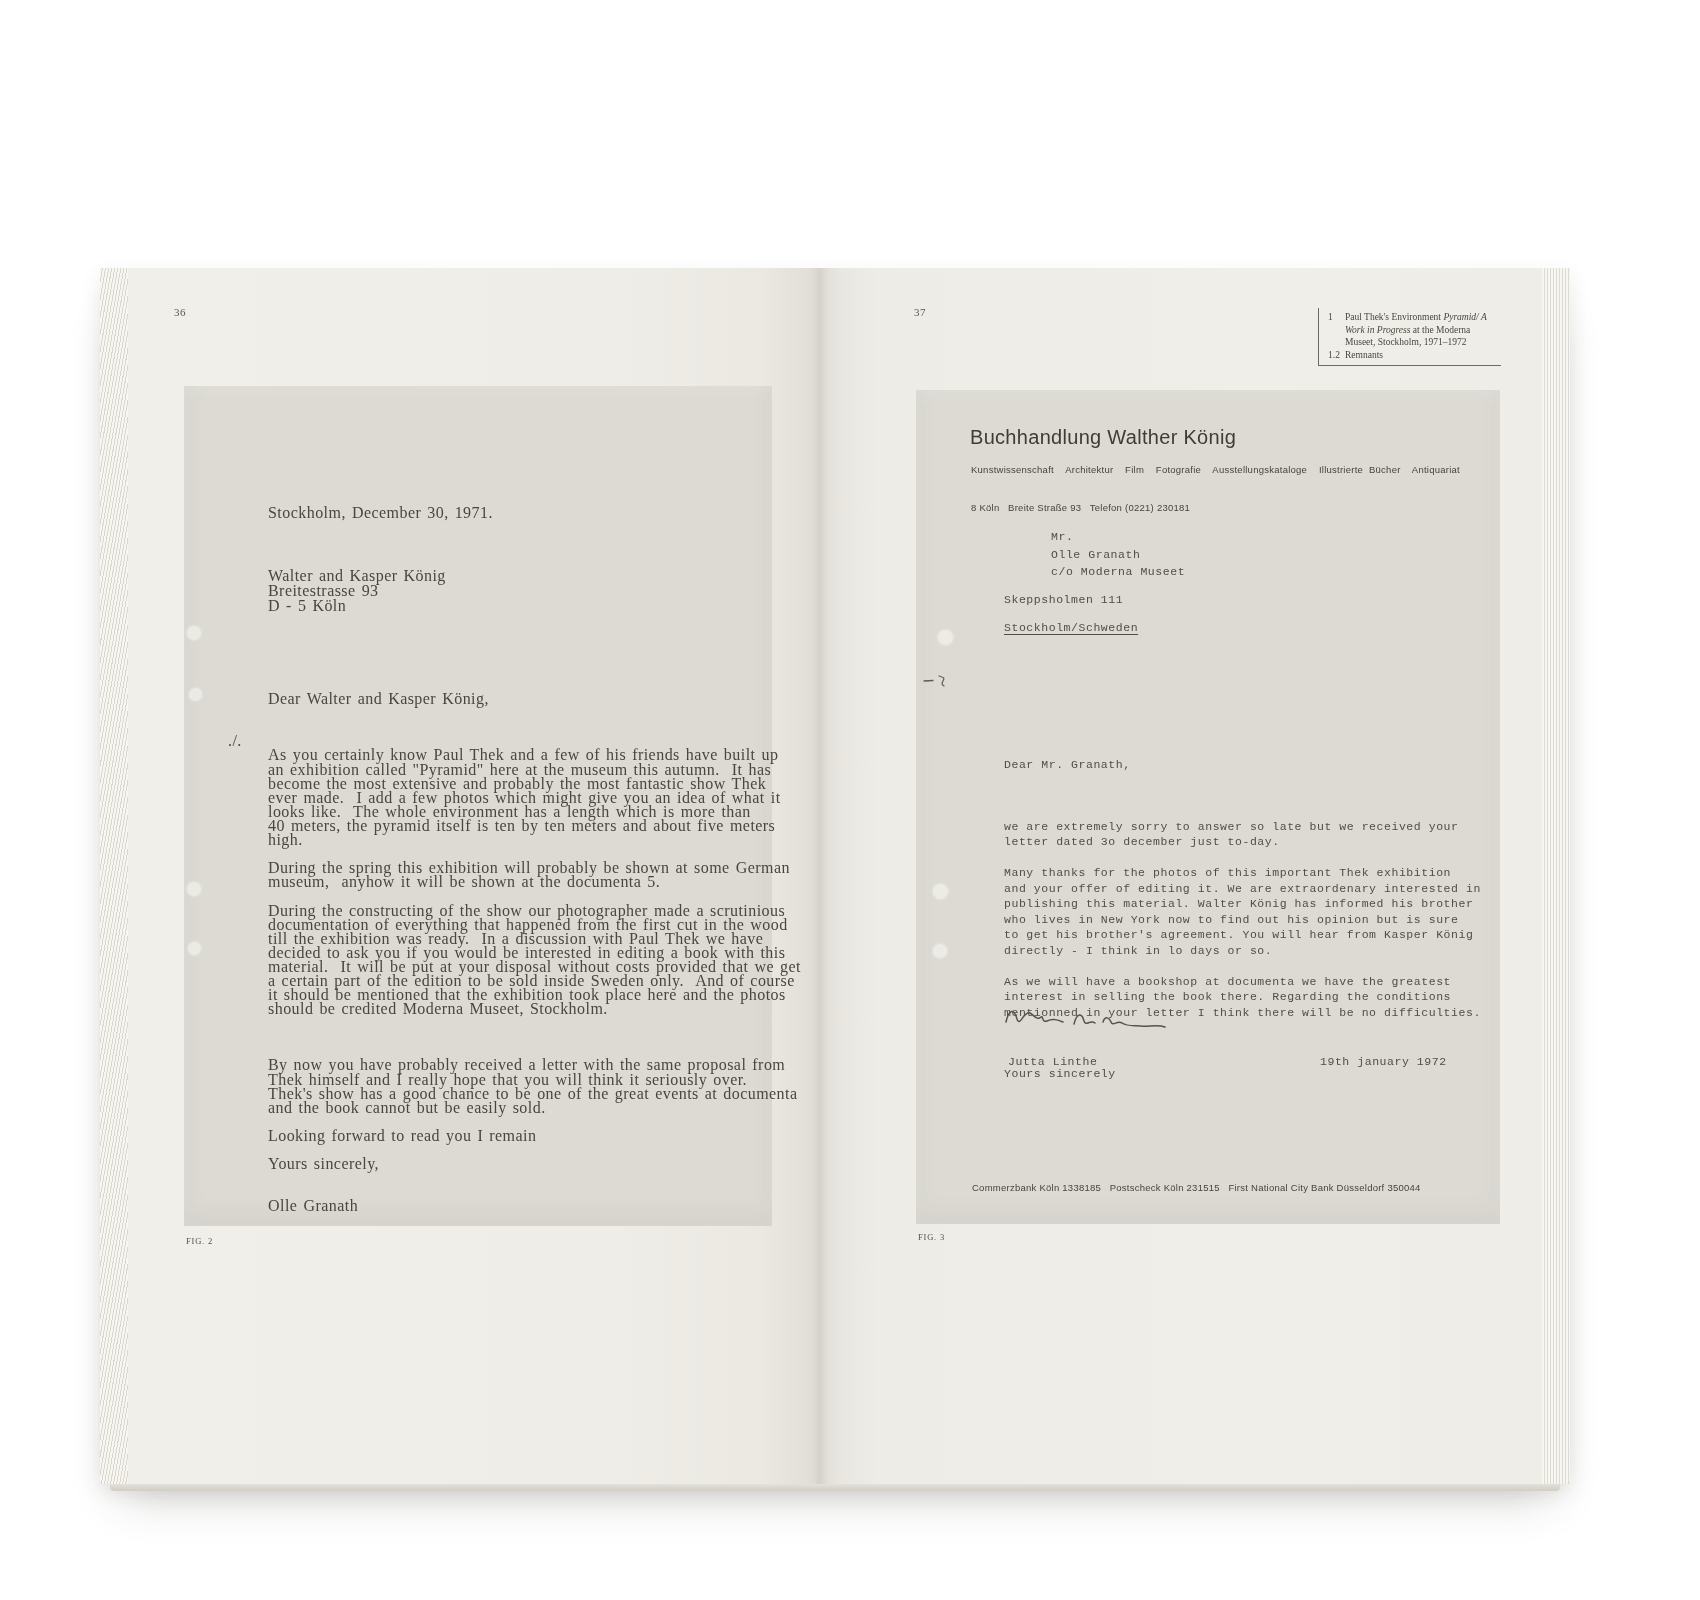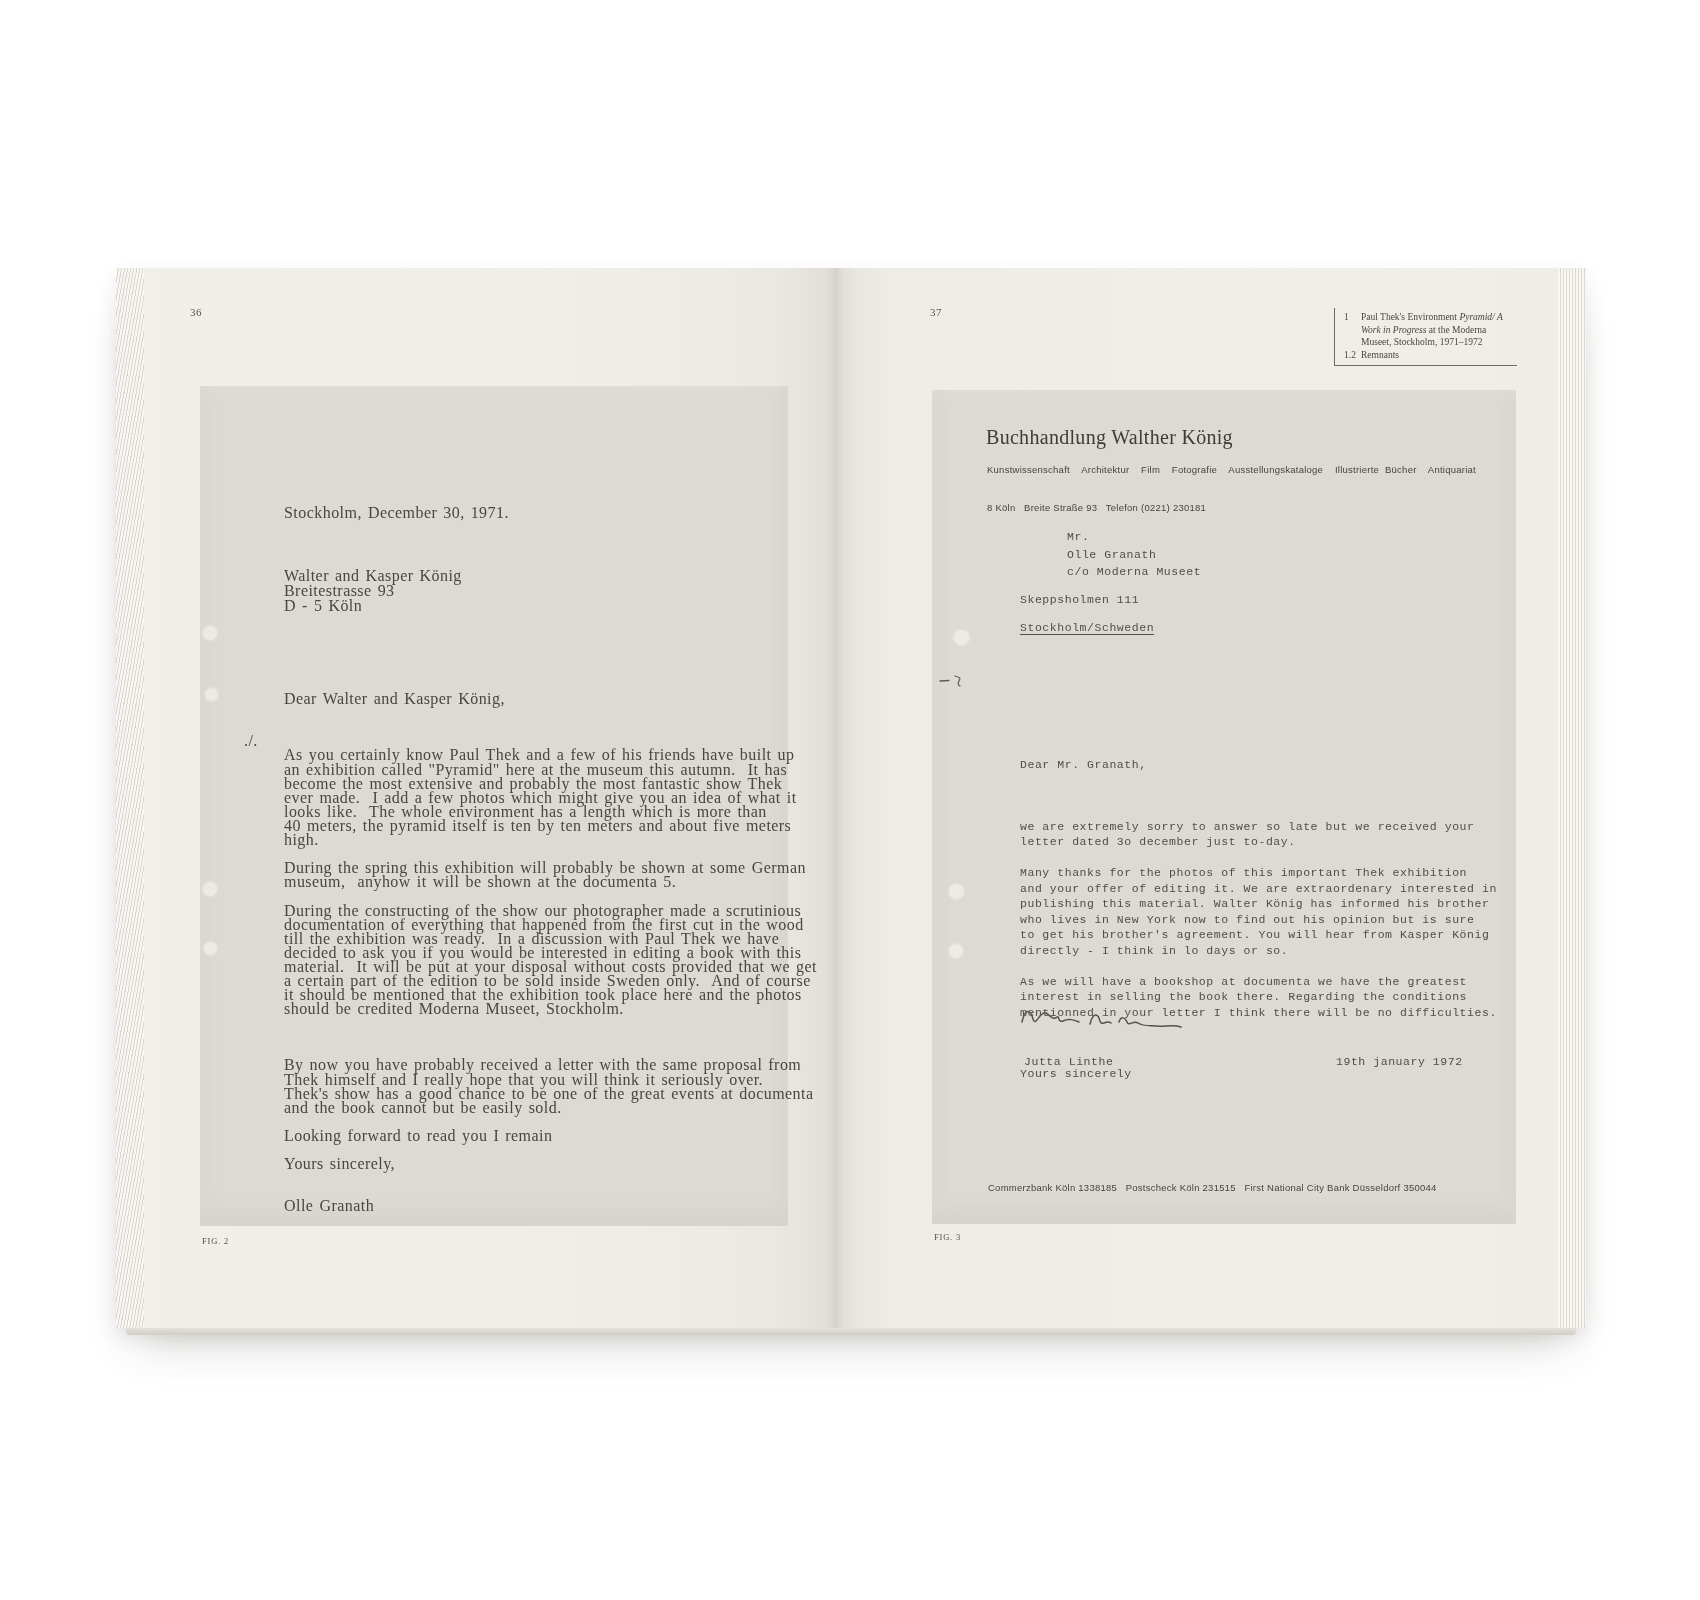--- a/index.html
+++ b/index.html
@@ -1,21 +1,21 @@
 <!DOCTYPE html>
 <html><head>
 <meta charset="utf-8">
 <style>
   html,body{margin:0;padding:0;}
   body{
     width:1700px;height:1600px;position:relative;background:#ffffff;
     font-family:"Liberation Serif", serif;overflow:hidden;
   }
   .book{
-    position:absolute;left:116px;top:268px;width:1470px;height:1060px;
+    position:absolute;left:100px;top:268px;width:1470px;height:1216px;
     background:#c4b5fd;border-radius:3px;
     box-shadow:0 30px 45px -22px rgba(60,55,45,.30), 0 8px 20px rgba(60,55,45,.10);
   }
   .page{position:absolute;top:0;height:100%;}
   .page-left{
     left:28px;width:692px;
     background:linear-gradient(to right,#f1efe9 0%,#efede7 70%,#e9e7e0 98%,#e4e2da 100%);
   }
   .page-right{
     left:720px;width:722px;
@@ -58,21 +58,21 @@
   .tw-serif{position:absolute;font-family:"Liberation Serif", serif;font-size:16px;
     line-height:14.1px;letter-spacing:.45px;word-spacing:1.6px;color:#4a463f;white-space:pre;}
   .lh-gap{margin-top:14px;}
 
   
   .tw-mono{position:absolute;font-family:"Liberation Mono", monospace;font-size:11.5px;
     line-height:15.5px;letter-spacing:.55px;color:#514e47;white-space:pre;}
   .tw-mono .lh-gap{margin-top:15px;}
   .underlined{text-decoration:underline;text-underline-offset:3px;}
 
-  .brand-title{position:absolute;font-family:Liberation Serif, serif;font-size:20px;
+  .brand-title{position:absolute;font-family:Liberation Sans, sans-serif;font-size:20px;
     font-weight:400;letter-spacing:.3px;color:#3e3c36;}
   .brand-small{position:absolute;font-family:"Liberation Sans", sans-serif;font-size:9.5px;
     letter-spacing:.25px;color:#46443d;white-space:pre;}
   .hw-mark{position:absolute;color:#5a574f;}
   .sig{position:absolute;}
 </style>
 </head>
 <body>
 
 <div class="book">

